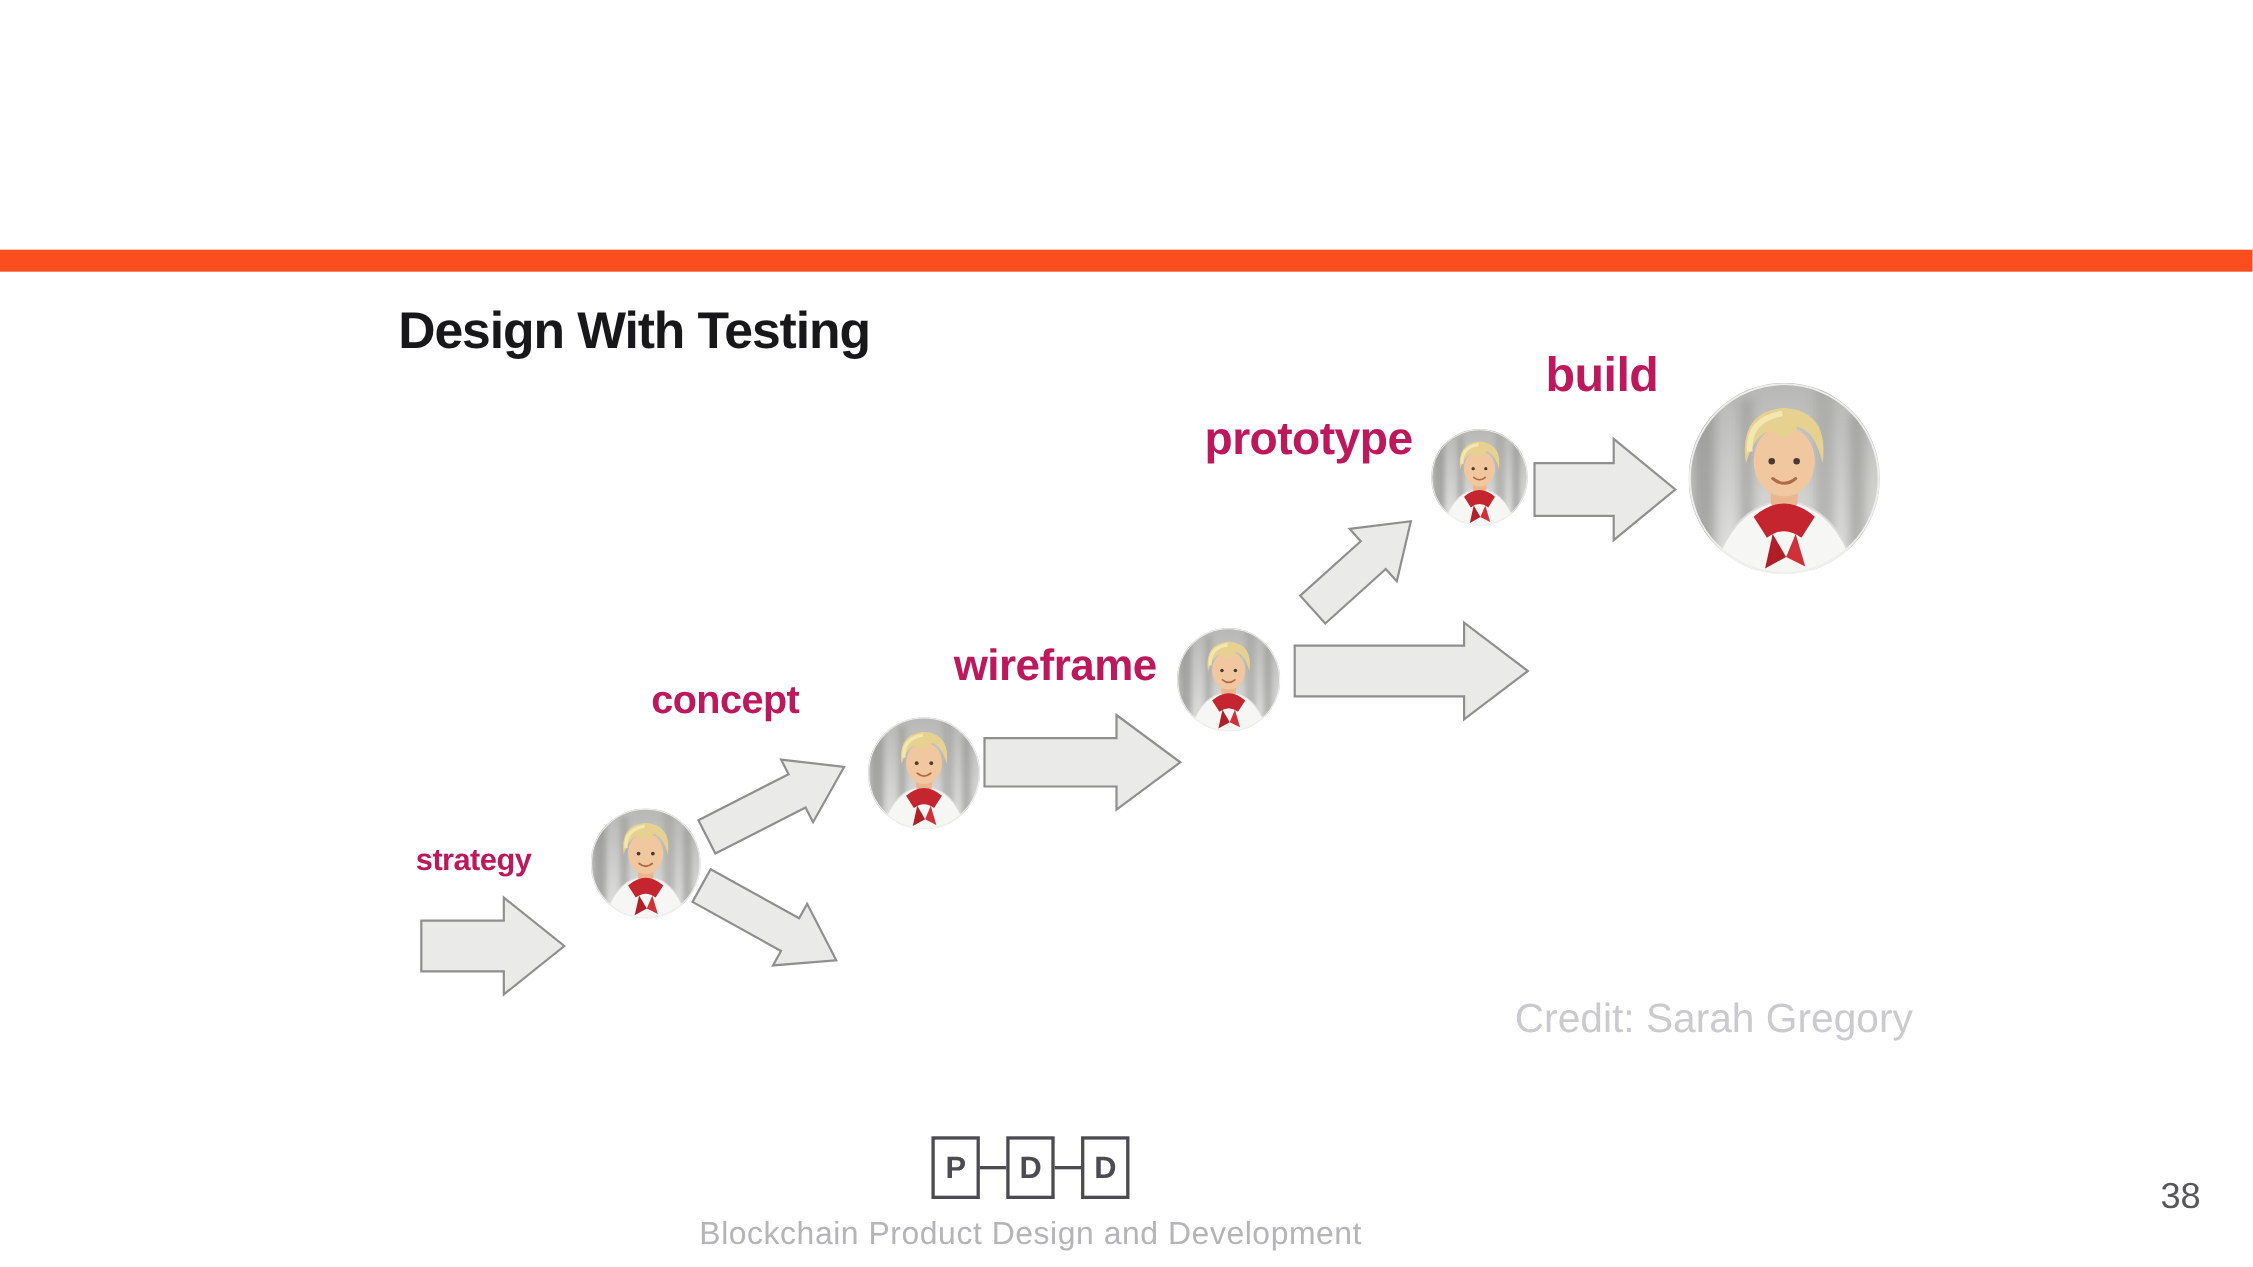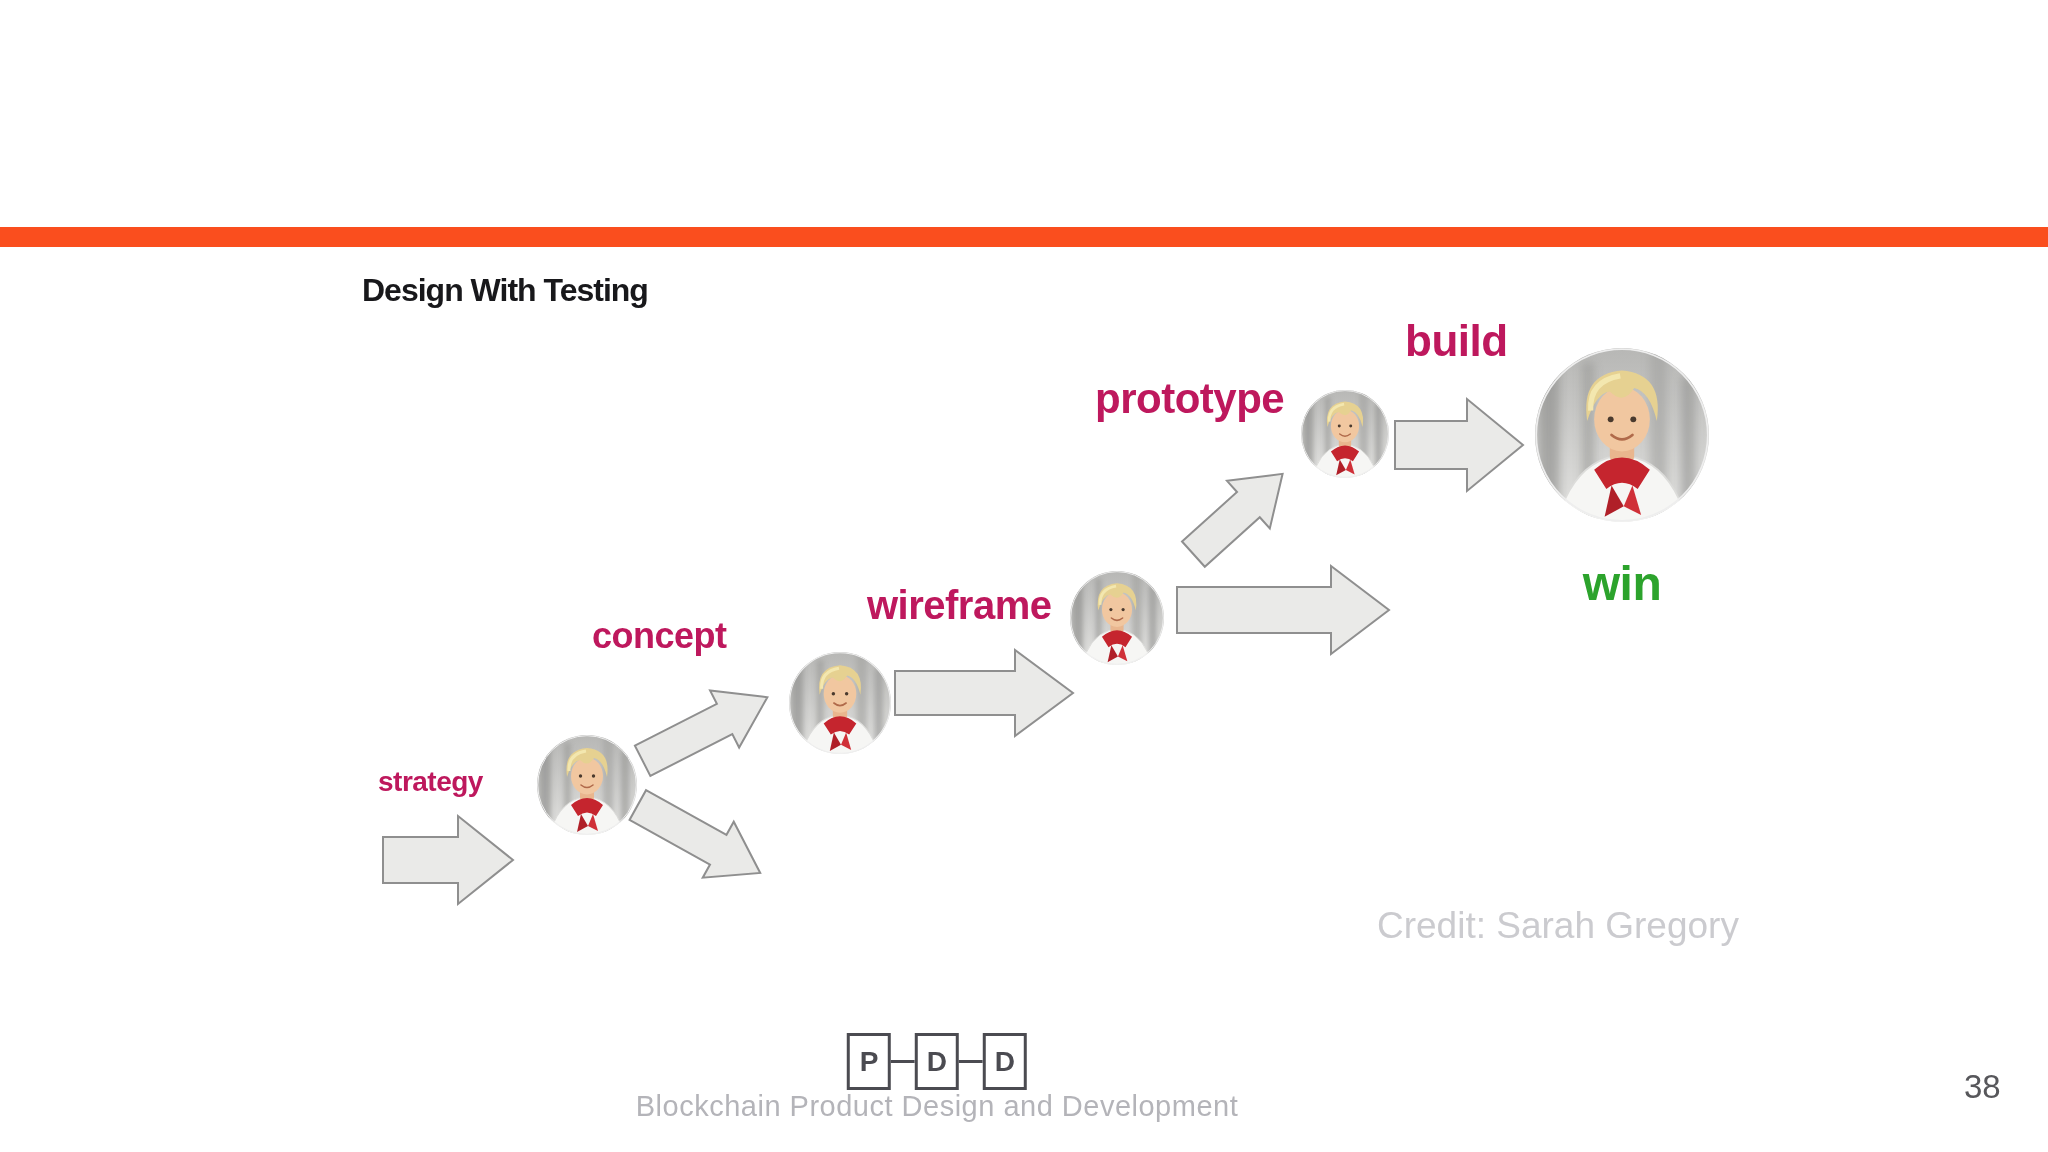--- a/index.html
+++ b/index.html
@@ -16,21 +16,21 @@
     color:#111111;font-weight:400;
     letter-spacing:0px;white-space:nowrap;
   }
   .accent-bar{
     position:absolute;left:0;top:227px;
     width:2048px;height:20px;
     background:#fa4e1e;
   }
   .diagram-heading{
     position:absolute;left:362px;top:272px;
-    font-size:32px;font-weight:700;color:#18181b;
+    font-size:47px;font-weight:700;color:#18181b;
     letter-spacing:-1px;white-space:nowrap;
   }
   .stage-label{
     position:absolute;font-weight:700;color:#be185d;
     white-space:nowrap;letter-spacing:-0.5px;
   }
   .lbl-strategy {left:378px; top:766px; font-size:28px;}
   .lbl-concept  {left:592px; top:615px; font-size:36px;}
   .lbl-wireframe{left:867px; top:583px; font-size:40px;}
   .lbl-prototype{left:1095px;top:375px; font-size:42px;}
@@ -60,21 +60,21 @@
   }
   .logo-row{display:flex;align-items:center;}
   .logo-box{
     width:38px;height:51px;border:3px solid #4b4b51;
     display:flex;align-items:center;justify-content:center;
     font-size:28px;font-weight:700;color:#4b4b51;
     background:#ffffff;
   }
   .logo-connector{width:24px;height:3px;background:#4b4b51;}
   .course-name{
-    margin-top:0;font-size:29px;color:#b4b4b9;
+    margin-top:16px;font-size:29px;color:#b4b4b9;
     white-space:nowrap;letter-spacing:0.5px;
   }
   .page-number{
     position:absolute;left:1964px;top:1068px;
     font-size:33px;color:#57575b;
   }
 </style>
 </head>
 <body>
 
@@ -294,21 +294,20 @@
       <path d="M30,42 Q26,15 50,13 Q74,15 70,42 Q66,25 57,23 Q51,33 43,25 Q35,26 30,42 Z" fill="#e6d191"></path>
       <path d="M32,36 Q31,19 49,16" stroke="#f3e7af" stroke-width="3" fill="none"></path>
       <circle cx="43.5" cy="41" r="1.7" fill="#4a3a2e"></circle>
       <circle cx="56.5" cy="41" r="1.7" fill="#4a3a2e"></circle>
       <path d="M44,50 Q50,55 56,50" stroke="#b06a4a" stroke-width="1.6" fill="none" stroke-linecap="round"></path>
     </g>
     <circle cx="50" cy="50" r="49.3" fill="none" stroke="#eeeeee" stroke-width="1"></circle>
   </svg>
     </div>
 
-  <div class="win-label" style="color: rgb(44, 163, 44);">win</div>
 
   <div class="credit">Credit: Sarah Gregory</div>
 
   <div class="brand">
     <div class="logo-row">
       <div class="logo-box">P</div>
       <div class="logo-connector"></div>
       <div class="logo-box">D</div>
       <div class="logo-connector"></div>
       <div class="logo-box">D</div>

